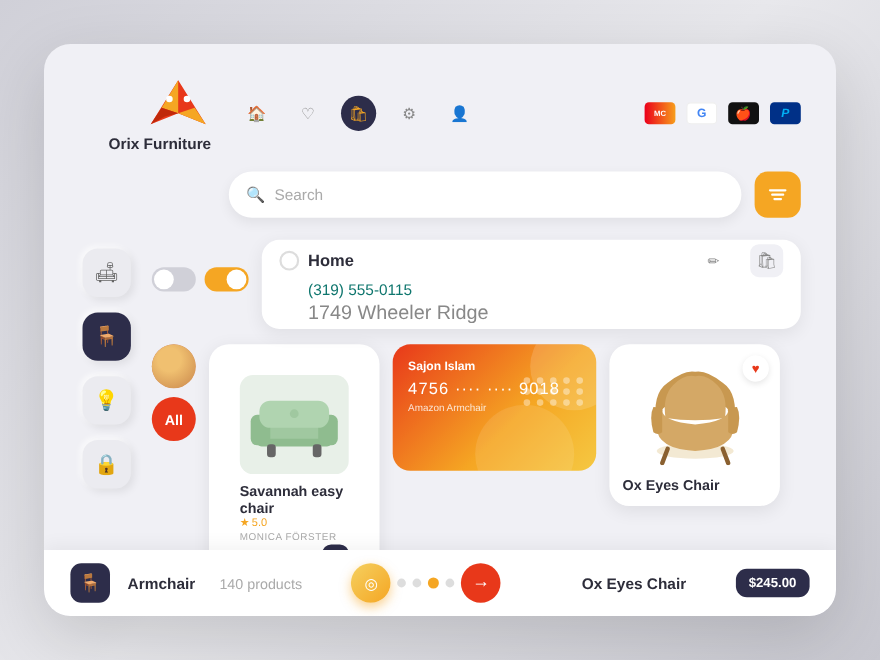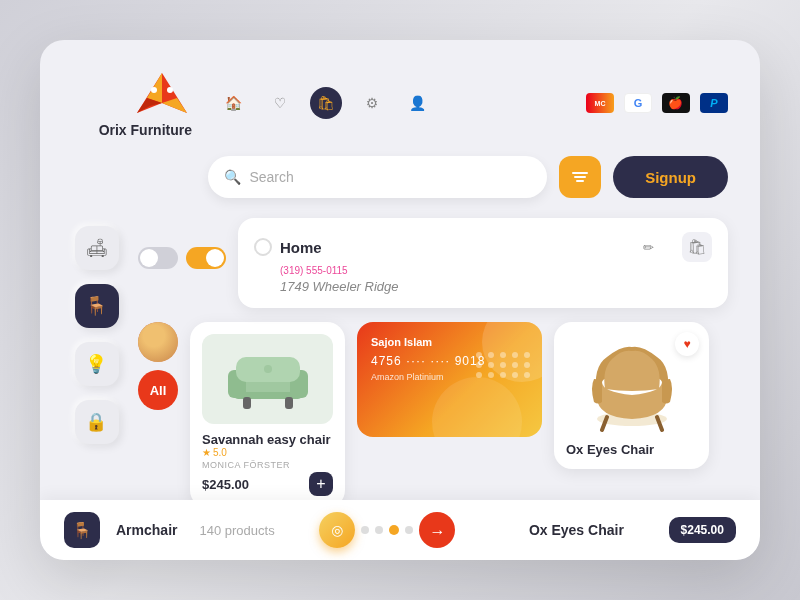--- a/index.html
+++ b/index.html
@@ -220,21 +220,21 @@
       flex: 1;
       display: flex;
       flex-direction: column;
       gap: 10px;
     }
 
     
     .address-card {
       background: white;
       border-radius: 16px;
-      padding: 14px 16px;
+      padding: 4px 16px;
       box-shadow: 0 4px 16px rgba(0,0,0,0.07);
       display: flex;
       flex-direction: column;
       gap: 3px;
       position: relative;
       margin-left: 80px;
     }
     .address-header {
       display: flex;
       align-items: center;
@@ -252,22 +252,22 @@
       width: 30px;
       height: 30px;
       background: #f0f0f5;
       border-radius: 8px;
       display: flex;
       align-items: center;
       justify-content: center;
       font-size: 15px;
       color: #888;
     }
-    .address-phone { font-size: 10px; color: #ec4899; padding-left: 26px; }
-    .address-street { font-size: 13px; color: #888; padding-left: 26px; font-style: italic; }
+    .address-phone { font-size: 14px; color: #0f766e; padding-left: 26px; }
+    .address-street { font-size: 18px; color: #888; padding-left: 26px; }
 
     
     .bottom-row {
       display: flex;
       gap: 12px;
       align-items: flex-start;
     }
 
     
     .user-filter {
@@ -304,21 +304,21 @@
       display: flex;
       align-items: center;
       justify-content: center;
       cursor: pointer;
     }
 
     
     .product-card {
       background: white;
       border-radius: 18px;
-      padding: 12px;
+      padding: 28px;
       width: 155px;
       box-shadow: 0 4px 16px rgba(0,0,0,0.08);
     }
     .product-img-area {
       width: 100%;
       height: 90px;
       background: #e8f0e8;
       border-radius: 12px;
       display: flex;
       align-items: center;
@@ -349,21 +349,21 @@
       width: 185px;
       height: 115px;
       border-radius: 16px;
       background: linear-gradient(135deg, #e8381a 0%, #f5a623 60%, #f5c842 100%);
       padding: 14px;
       position: relative;
       overflow: hidden;
       color: white;
     }
     .payment-card-name { font-size: 11px; font-weight: 700; }
-    .payment-card-number { font-size: 12px; margin: 6px 0 4px; letter-spacing: 1px; }
+    .payment-card-number { font-size: 15px; margin: 6px 0 4px; letter-spacing: 1px; }
     .payment-card-type { font-size: 9px; color: rgba(255,255,255,0.8); }
     .payment-card-amount { font-size: 16px; font-weight: 700; margin-top: 6px; }
     .card-decoration {
       position: absolute;
       top: -20px;
       right: -20px;
       width: 80px;
       height: 80px;
       background: rgba(255,255,255,0.15);
       border-radius: 50%;
@@ -548,21 +548,20 @@
       <span class="search-icon-inner">🔍</span>
       <span class="search-placeholder">Search</span>
     </div>
     <div class="filter-btn">
       <svg width="18" height="14" viewBox="0 0 18 14">
         <line x1="2" y1="3" x2="16" y2="3" stroke="white" stroke-width="2" stroke-linecap="round"></line>
         <line x1="4" y1="7" x2="14" y2="7" stroke="white" stroke-width="2" stroke-linecap="round"></line>
         <line x1="6" y1="11" x2="12" y2="11" stroke="white" stroke-width="2" stroke-linecap="round"></line>
       </svg>
     </div>
-    <div class="signup-btn">Signup</div>
   </div>
 
   <div class="main-content">
 
     <div class="sidebar-icons">
       <div class="sidebar-icon">🛋</div>
       <div class="sidebar-icon active-icon">🪑</div>
       <div class="sidebar-icon">💡</div>
       <div class="sidebar-icon">🔒</div>
     </div>
@@ -637,21 +636,21 @@
               <div class="dot-p"></div>
               <div class="dot-p"></div>
             <div class="dot-p"></div>
               <div class="dot-p"></div>
               <div class="dot-p"></div>
               <div class="dot-p"></div>
               <div class="dot-p"></div>
           </div>
           <div class="payment-card-name">Sajon Islam</div>
           <div class="payment-card-number">4756 ···· ···· 9018</div>
-          <div class="payment-card-type">Amazon Platinium</div>
+          <div class="payment-card-type">Amazon Armchair</div>
         </div>
 
         <div class="right-product">
           <div class="heart-badge">♥</div>
           <div class="right-product-img">
             <svg width="120" height="95" viewBox="0 0 120 95">
 
               <ellipse cx="60" cy="82" rx="35" ry="7" fill="#e0c890" opacity="0.4"></ellipse>
 
               <path d="M25,60 Q25,80 60,82 Q95,80 95,60 L90,45 Q90,55 60,58 Q30,55 30,45 Z" fill="#d4a866"></path>

